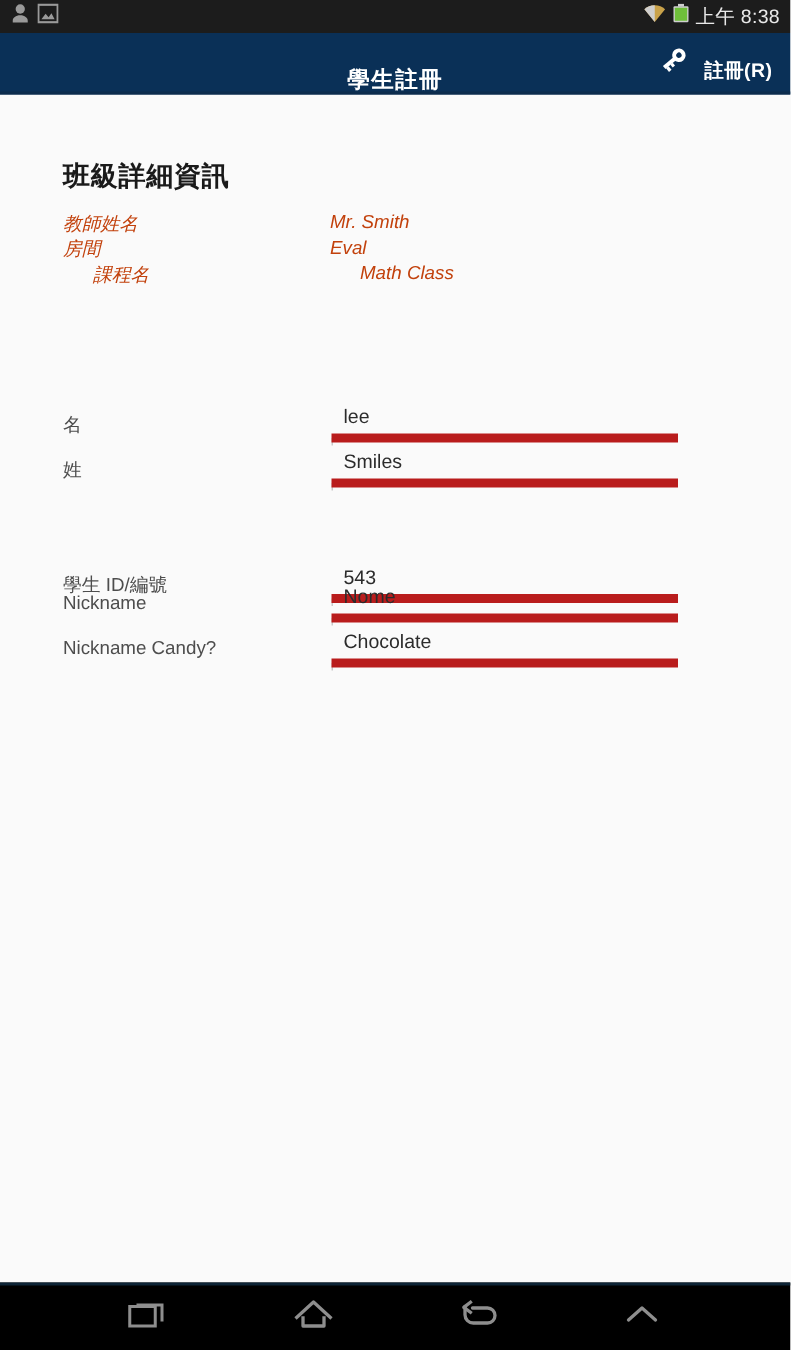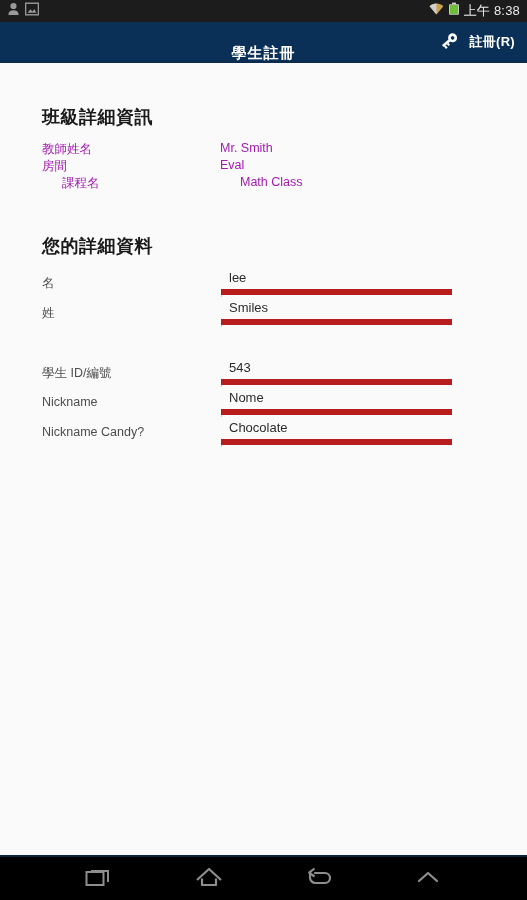--- a/index.html
+++ b/index.html
@@ -65,21 +65,21 @@
     font-size: 15px;
     font-weight: bold;
     letter-spacing: 1px;
     pointer-events: none;
     margin-top: 24px;
   }
   #register-action {
     margin-left: auto;
     margin-right: 8px;
     display: flex;
-    align-items: center;
+    align-items: flex-end;
     gap: 7px;
     padding: 4px 4px;
     z-index: 2;
   }
   #register-action .label {
     color: #ffffff;
     font-size: 13px;
     font-weight: bold;
     letter-spacing: 0.3px;
     white-space: nowrap;
@@ -107,21 +107,22 @@
   #class-section-title { top: 40px; }
   #details-section-title { top: 169px; }
 
   
   .class-row {
     position: absolute;
     left: 42px;
     width: 440px;
     height: 17px;
     font-size: 12.5px;
-    color: #a21caf;
+    color: #c2410c;
+    font-style: italic;
   }
   .class-row .k {
     position: absolute;
     left: 0; top: 0;
     white-space: nowrap;
   }
   .class-row .v {
     position: absolute;
     left: 178px; top: 0;
     white-space: nowrap;
@@ -194,21 +195,21 @@
     position: absolute;
     top: 4px;
     width: 2px;
     height: 17px;
     background: #2ca7dd;
   }
 
   .fr0 { top: 203px; }
   .fr1 { top: 233px; }
   .fr2 { top: 263px; }
-  .fr3 { top: 293px; }
+  .fr3 { top: 310px; }
   .fr4 { top: 323px; }
   .fr5 { top: 353px; }
 
   
   #nav-bar {
     position: absolute;
     bottom: 0; left: 0;
     width: 527px;
     height: 45px;
     background: #000000;
@@ -290,21 +291,20 @@
   </div>
   <div class="class-row r1">
     <span class="k">房間</span>
     <span class="v">Eval</span>
   </div>
   <div class="class-row r2">
     <span class="k">課程名</span>
     <span class="v">Math Class</span>
   </div>
 
-  <div class="section-title" id="details-section-title">您的詳細資料</div>
 
   <div class="form-row fr0">
     <span class="flabel">名</span>
     <div class="field-wrap">
       <span class="tick l"></span>
       <span class="tick r"></span>
       <input class="field" type="text" value="lee" style="">
     </div>
   </div>
 

